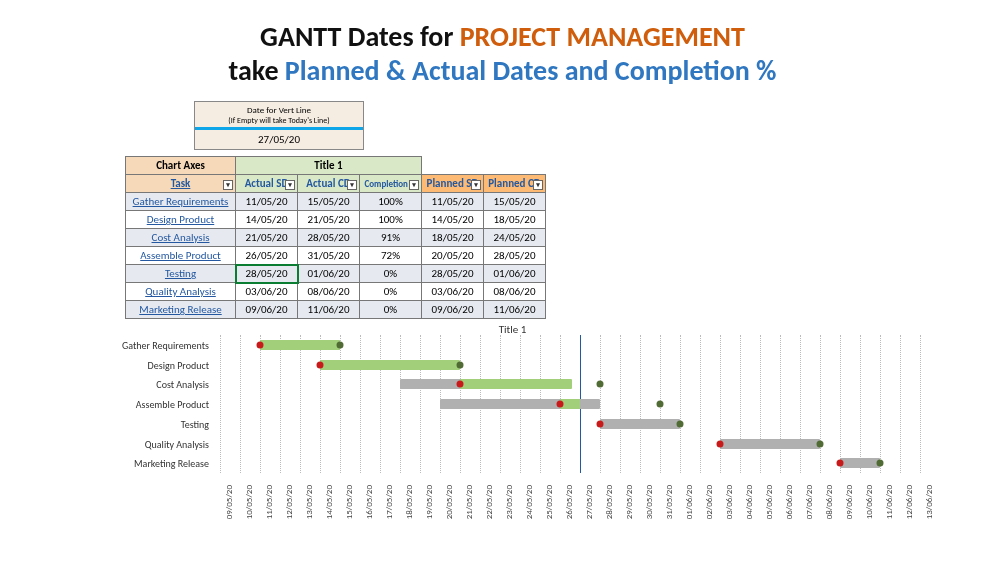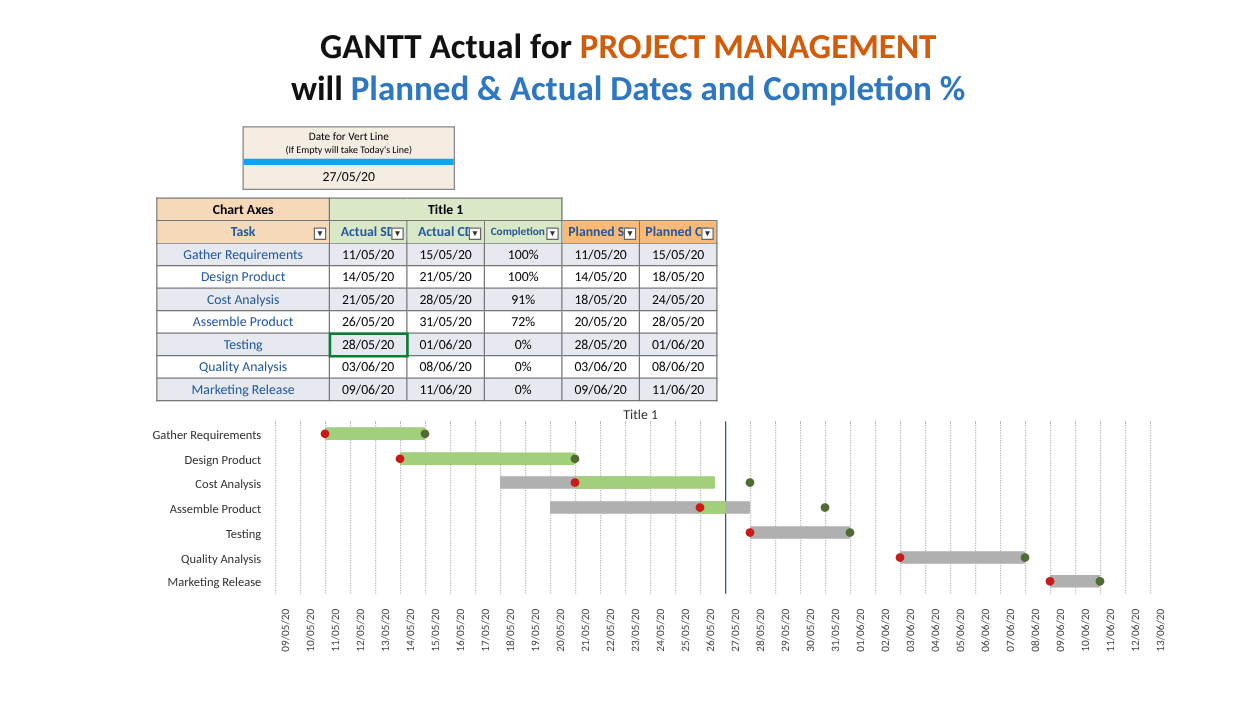--- a/index.html
+++ b/index.html
@@ -35,31 +35,31 @@
     box-shadow: 0 1px 2px rgba(0,0,0,.2);
   }
   .info-box {
     border: 1px solid #888;
     text-align: center;
     font-size: 10px;
     background: #f6ede2;
   }
   .date-fmt { width: 120px; padding: 4px 6px 8px; color: #d02424; font-weight: 700; }
   .vert-line-box { width: 170px; }
-  .vert-line-box .hdr { padding: 2px 4px; border-bottom: 5px solid #0ea5e9; font-size: 9px; }
+  .vert-line-box .hdr { padding: 2px 4px; border-bottom: 3px solid #0ea5e9; font-size: 9px; }
   .vert-line-box .val { padding: 3px 4px; font-size: 11px; }
 
   
   .task-zone { margin: 6px 0 0 125px; }
   table.task { border-collapse: collapse; font-size: 11px; }
   table.task th, table.task td { border: 1px solid #777; padding: 2px 4px; text-align: center; }
   .hdr-peach { background: #f5d9b8; }
   .hdr-green { background: #d9e8c6; }
   .hdr-vio  { background: #fdba74; }
-  .col-task { width: 138px; text-align: center; color: #2458a0; }
+  .col-task { width: 110px; text-align: center; color: #2458a0; text-decoration: underline; }
   .colh { width: 62px; color: #2458a0; font-weight: 700; position: relative; }
   .drop { position:absolute; right:2px; bottom:2px; width:10px; height:10px; border:1px solid #666; background:#fff; font-size:7px; line-height:8px; color:#333; }
   .row-alt { background: #e6eaf0; }
   .sel-cell { outline: 2px solid #0a7d33; outline-offset: -1px; }
 
   
   .chart-area {
     position: relative;
     margin: 4px 0 0 100px;
     width: 855px;
@@ -76,24 +76,24 @@
   .dot { position:absolute; width:7px; height:7px; border-radius:50%; transform:translate(-50%,-50%); }
   .dot.red  { background:#c81a1a; }
   .dot.dark { background:#506b34; }
   .tick-label { position:absolute; top:150px; font-size:9px; color:#444; transform: rotate(-90deg) translate(-100%,0); transform-origin: left top; white-space:nowrap; }
 </style>
 </head>
 <body>
 
 <div class="title-area">
   <div class="title-line1">
-    <span class="black">GANTT Actual for </span><span class="orange">PROJECT MANAGEMENT</span>
+    <span class="black">GANTT Dates for </span><span class="orange">PROJECT MANAGEMENT</span>
   </div>
   <div class="title-line2">
-    <span class="black">will </span><span class="blue">Planned &amp; Actual Dates and Completion %</span>
+    <span class="black">take </span><span class="blue">Planned &amp; Actual Dates and Completion %</span>
   </div>
 </div>
 
 <div class="top-controls">
   <div style="width:40px"></div>
   <div class="info-box vert-line-box">
     <div class="hdr">
       <div>Date for Vert Line</div>
       <div style="font-size:8px;">(If Empty will take Today's Line)</div>
     </div>

